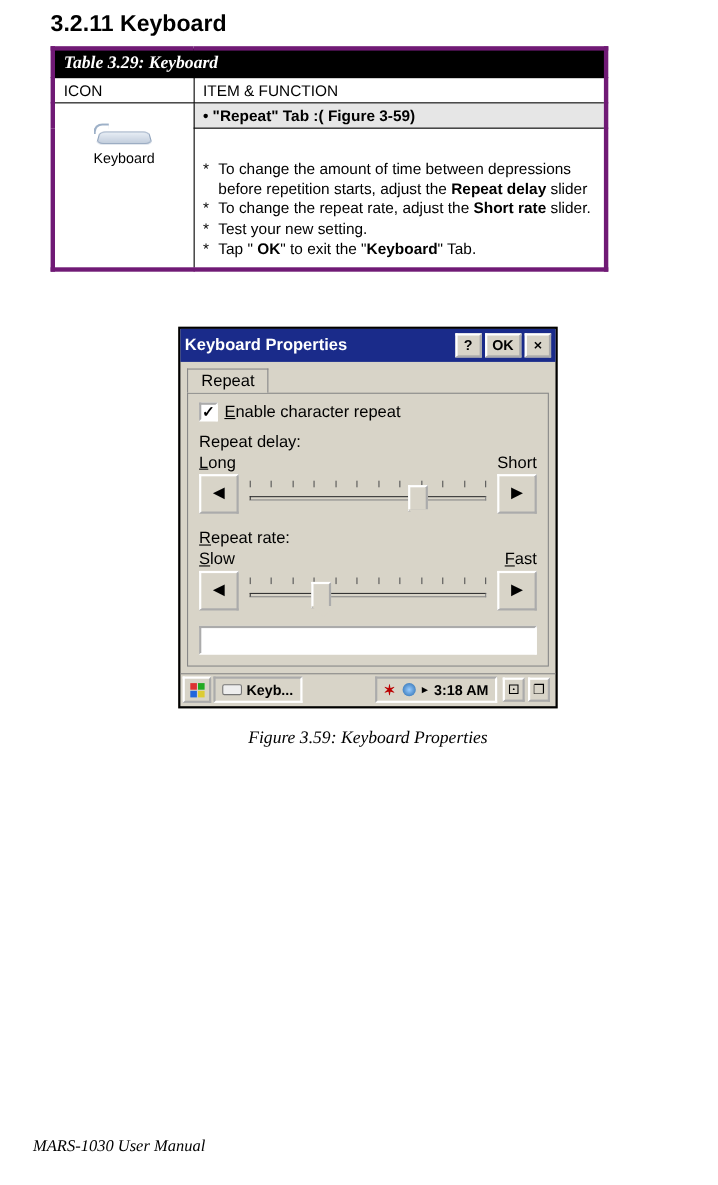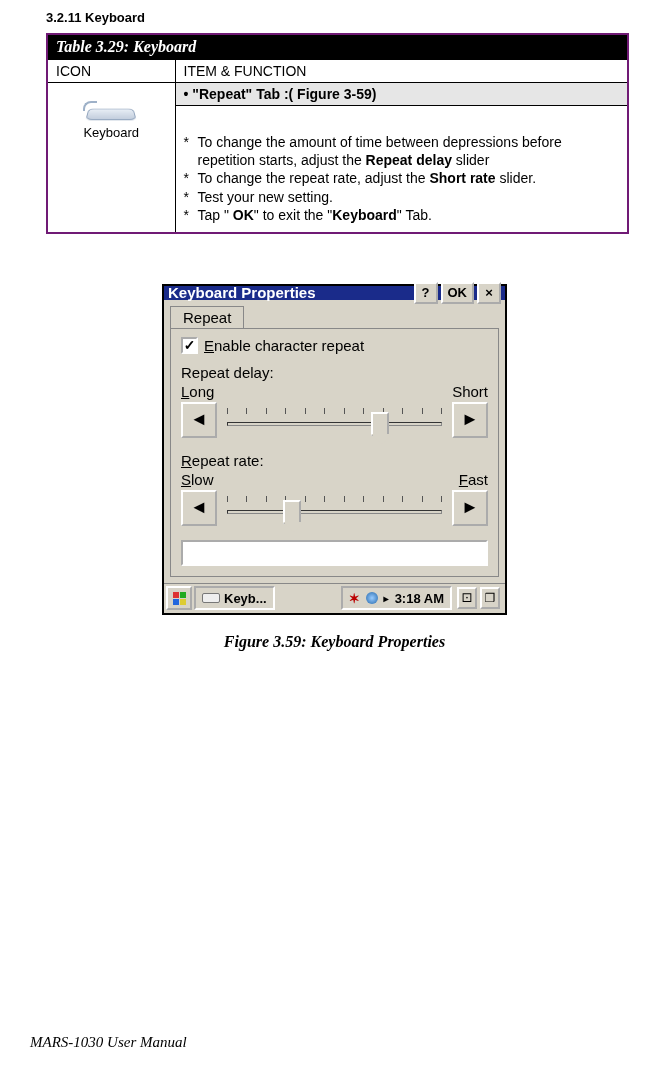--- a/index.html
+++ b/index.html
@@ -6,28 +6,28 @@
   body {
     width: 653px;
     height: 1077px;
     background: #fff;
     font-family: Arial, Helvetica, sans-serif;
     color: #000;
     position: relative;
     padding: 10px 30px 0 46px;
   }
   .section-heading {
-    font-size: 13px;
+    font-size: 21px;
     font-weight: bold;
     margin-bottom: 8px;
   }
   table.kbtb {
     border-collapse: collapse;
-    width: 583px;
-    border: 2px solid #701a75;
+    width: 507px;
+    border: 4px solid #701a75;
   }
   .tb-title td {
     background: #000;
     color: #fff;
     font-style: italic;
     font-weight: bold;
     font-family: "Times New Roman", serif;
     font-size: 16px;
     padding: 3px 8px;
   }
@@ -85,21 +85,21 @@
     background: #d8d4c8;
     font-family: Tahoma, Arial, sans-serif;
     font-size: 15px;
   }
   .kp-title {
     background: #1a2b8a;
     color: #fff;
     display: flex;
     align-items: center;
     padding: 2px 4px;
-    height: 14px;
+    height: 30px;
     font-weight: bold;
   }
   .kp-title .spacer { flex: 1; }
   .kp-tbtn {
     background: #d8d4c8;
     color: #000;
     font-weight: bold;
     font-size: 13px;
     border: 2px outset #fff;
     margin-left: 3px;
@@ -186,21 +186,21 @@
   .tray .xball{ color:#b00; font-weight:bold;}
   .tray .globe{ width:12px;height:12px;border-radius:50%;background:radial-gradient(#9cf,#26a);}
   .tray .arrow{ font-size:10px;}
   .trayicons { display:flex; gap:3px; padding:0 3px;}
   .tic { width:20px;height:22px;border:2px outset #fff; display:flex;align-items:center;justify-content:center; font-size:12px;}
 
   .fig-caption {
     text-align:center;
     font-family:"Times New Roman", serif;
     font-style: italic;
-    font-weight: bold;
+    font-weight: normal;
     font-size: 16px;
     margin-top: 18px;
   }
   .footer {
     position:absolute; bottom:26px; left:30px; right:30px;
     font-family:"Times New Roman", serif;
     font-style: italic;
     font-size:15px;
     display:flex;
   }

